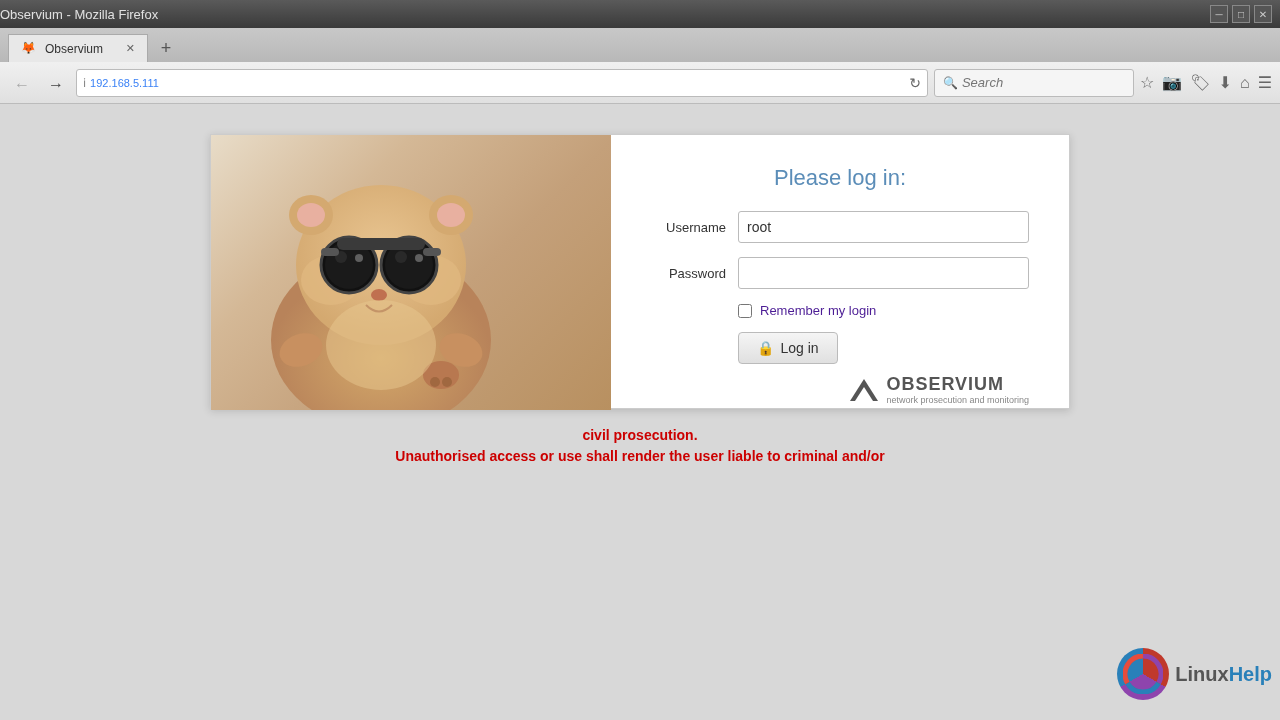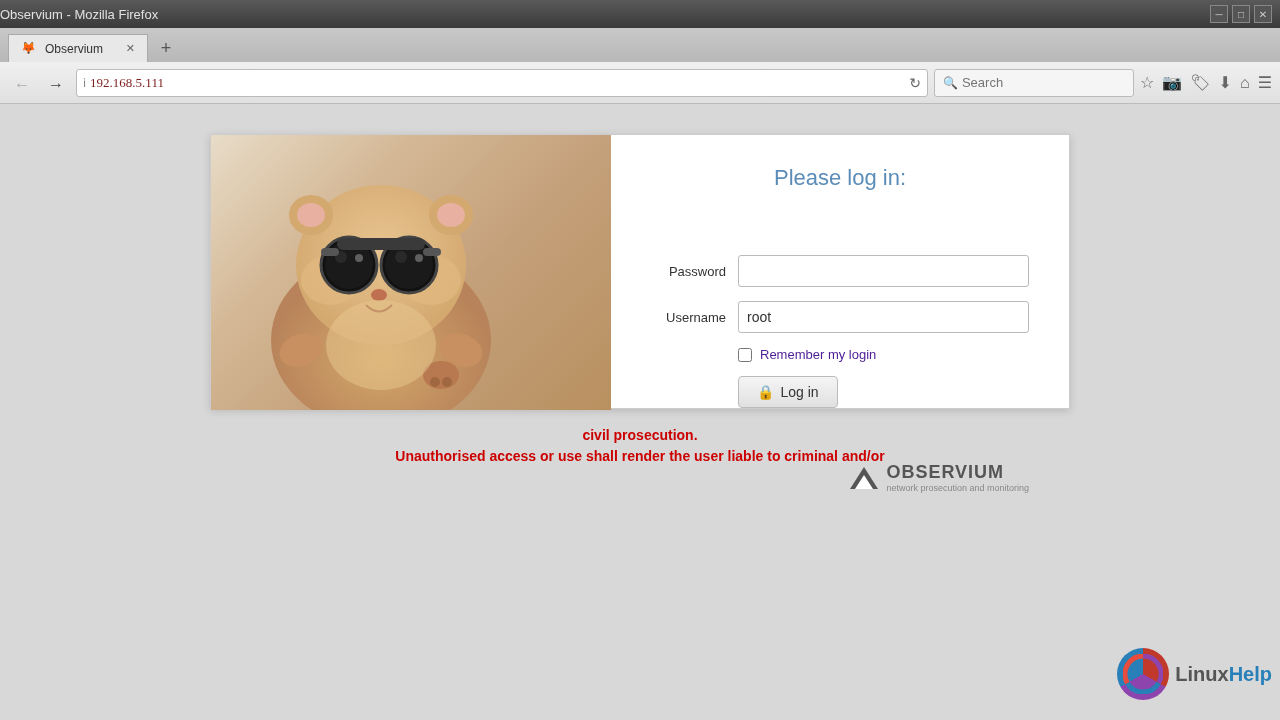--- a/index.html
+++ b/index.html
@@ -119,24 +119,23 @@
       gap: 4px;
     }
     .info-icon {
       color: #888;
       font-size: 12px;
     }
     .address-bar {
       flex: 1;
       border: none;
       outline: none;
-      font-size: 13px;
-      color: #7f1d1d;
+      font-size: 11px;
+      color: #3b82f6;
       background: transparent;
-      font-family: Liberation Serif, serif;
     }
     .reload-btn {
       color: #666;
       font-size: 14px;
       cursor: pointer;
     }
 
     .search-bar-container {
       display: flex;
       align-items: center;
@@ -152,20 +151,21 @@
       color: #888;
       font-size: 12px;
     }
     .search-input {
       border: none;
       outline: none;
       font-size: 13px;
       color: #888;
       background: transparent;
       width: 140px;
+      font-style: italic;
     }
 
     .toolbar-icons {
       display: flex;
       gap: 8px;
       align-items: center;
     }
     .toolbar-icon {
       color: #666;
       font-size: 16px;
@@ -215,21 +215,20 @@
       width: 100%;
       height: 100%;
     }
 
     .login-form-area {
       flex: 1;
       padding: 30px 40px 20px 40px;
       display: flex;
       flex-direction: column;
       justify-content: space-between;
-      gap: 44px;
     }
 
     .login-title {
       font-size: 22px;
       color: #5b8db8;
       font-weight: normal;
       margin-bottom: 20px;
       text-align: center;
     }
 
@@ -474,27 +473,27 @@
           <circle cx="178" cy="98" r="4" fill="white" opacity="0.3"></circle>
         </svg>
       </div>
     </div>
 
     <div class="login-form-area">
       <h2 class="login-title">Please log in:</h2>
 
       <div>
         <div class="form-row">
+          <label class="form-label">Username</label>
+          <input class="form-input" type="text" value="root" style="">
+        </div>
+
+        <div class="form-row">
           <label class="form-label">Password</label>
           <input class="form-input" type="password" style="">
-        </div>
-
-        <div class="form-row">
-          <label class="form-label">Username</label>
-          <input class="form-input" type="text" value="root" style="">
         </div>
 
         <div class="remember-row" style="padding-left: 87px;">
           <input class="remember-checkbox" type="checkbox" style="">
           <label class="remember-label">Remember my login</label>
         </div>
 
         <div style="padding-left: 87px;">
           <button class="login-btn">
             <span>🔒</span>

